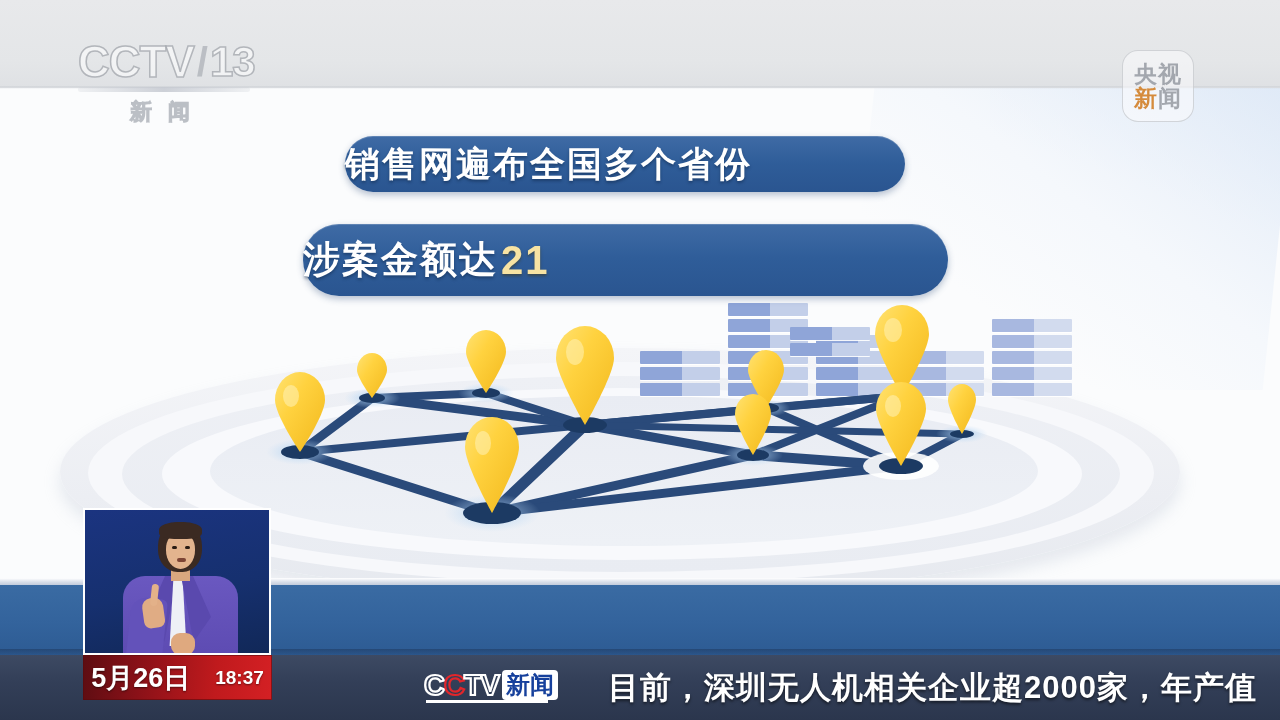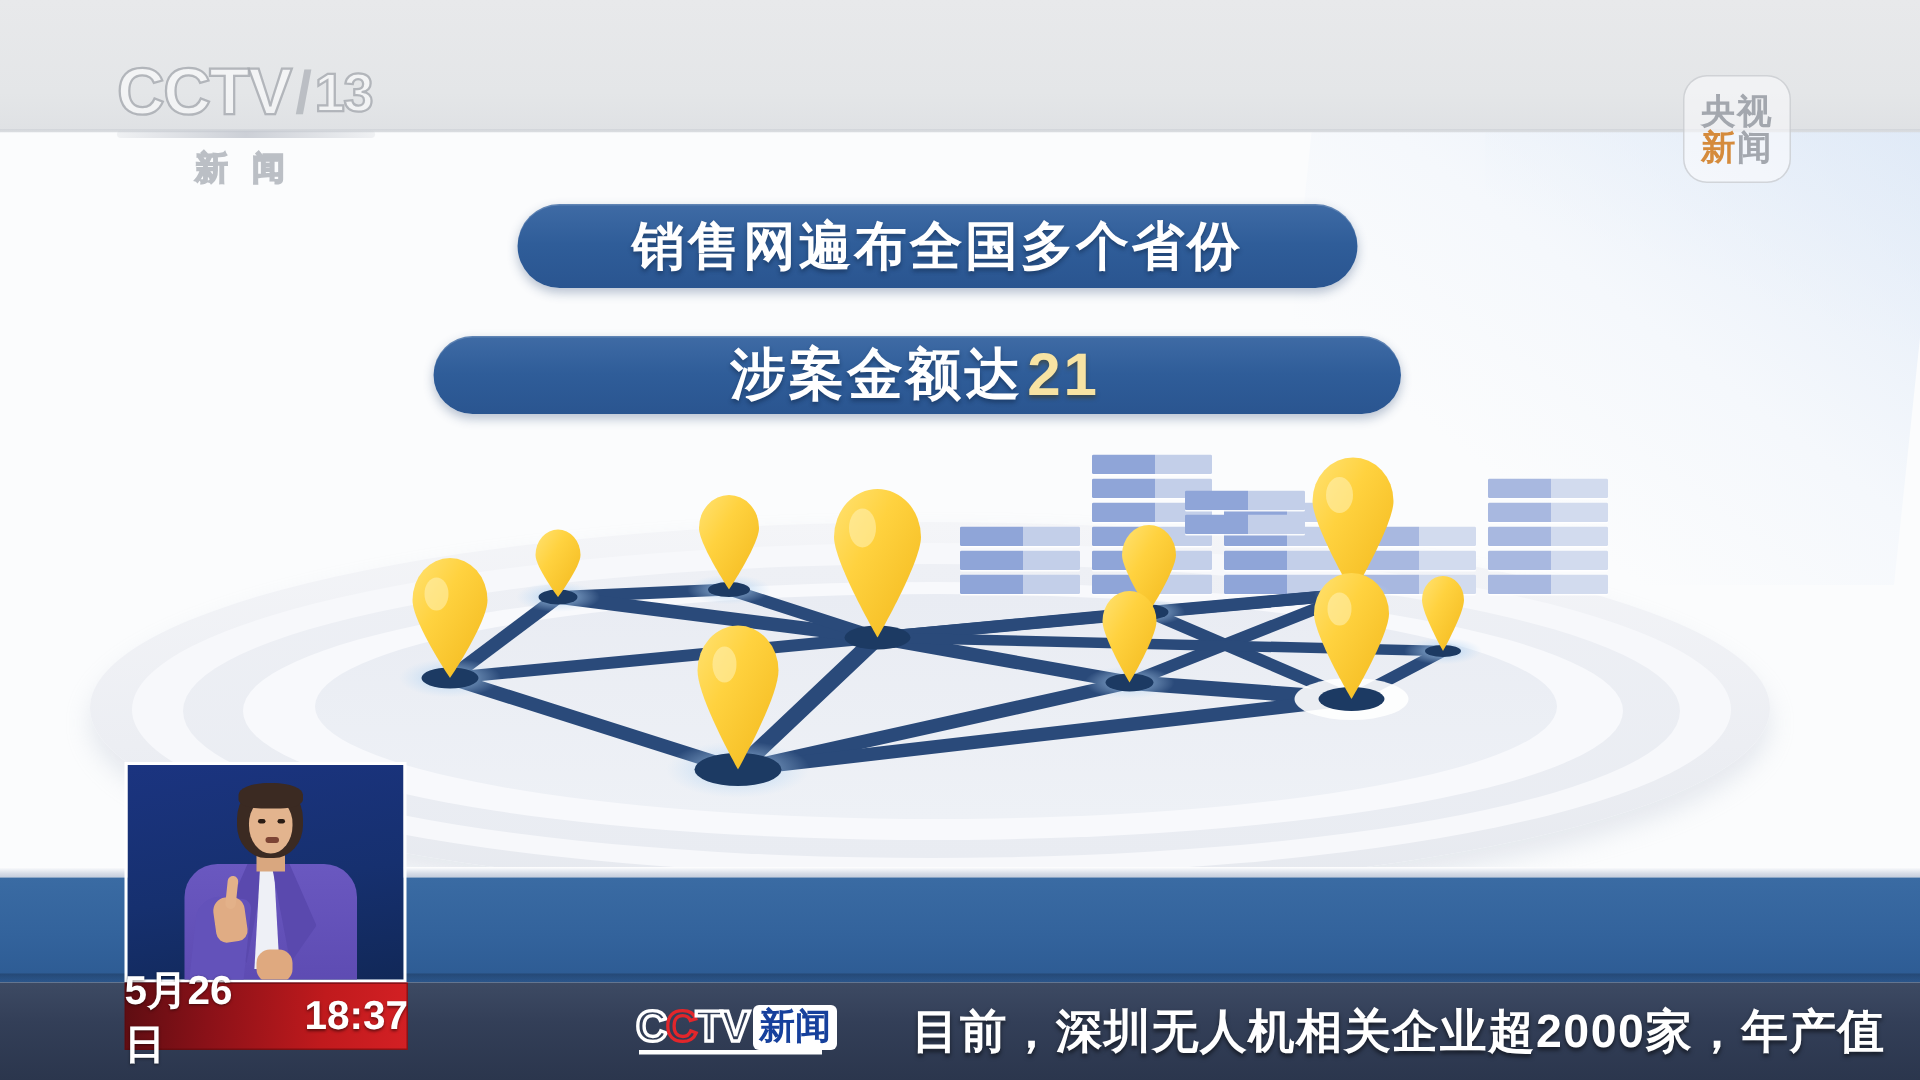--- a/index.html
+++ b/index.html
@@ -50,42 +50,42 @@
   .floor .l { width:52%; background:#8fa5d8; }
   .floor .r { width:48%; background:#c3cfe9; }
   .floor.pale .l { background:#a8b8e0; }
   .floor.pale .r { background:#d2dbee; }
 
   
   .net { position:absolute; left:0; top:0; width:1280px; height:720px; }
 
   
   .banner {
-    position:absolute; display:flex; align-items:center; justify-content:center;
+    position:absolute; display:flex; align-items:center; justify-content:flex-start;
     color:#ffffff; font-weight:bold; letter-spacing:2px; white-space:nowrap;
     border-radius:999px;
     background:linear-gradient(180deg,#3f6ba5 0%, #2f5d99 48%, #2a5590 100%);
     box-shadow:0 3px 7px rgba(40,70,115,.33), inset 0 1px 0 rgba(255,255,255,.17);
     text-shadow:0 2px 3px rgba(10,30,60,.45);
   }
   #banner-1 { left:345px; top:136px; width:560px; height:56px; font-size:35px; }
-  #banner-2 { left:289px; top:224px; width:645px; height:52px; font-size:37px; }
+  #banner-2 { left:303px; top:224px; width:645px; height:72px; font-size:37px; }
   .num-hl { color:#f7e3a3; font-size:40px; padding:0 3px;
      text-shadow:0 2px 3px rgba(70,55,10,.5); }
 
   
   .cctv13 { position:absolute; left:78px; top:40px; width:180px; height:92px; }
   .cctv13 .row1 {
     font-size:44px; font-weight:bold; letter-spacing:-1px;
     color:rgba(255,255,255,.55);
     -webkit-text-stroke:1.5px rgba(168,172,178,.85);
     display:flex; align-items:center; gap:3px; line-height:1;
   }
   .cctv13 .slash { color:rgba(176,180,186,.8); -webkit-text-stroke:0; font-size:40px; }
-  .cctv13 .num13 { font-size:36px; }
+  .cctv13 .num13 { font-size:42px; }
   .cctv13 .bar { width:172px; height:5px; border-radius:3px; margin-top:3px;
       background:linear-gradient(90deg,rgba(204,208,214,.25),rgba(196,200,208,.85),rgba(204,208,214,.25)); }
   .cctv13 .row2 { margin-top:5px; font-size:22px; letter-spacing:16px; text-align:center;
       color:rgba(255,255,255,.5); -webkit-text-stroke:1px rgba(170,175,182,.8); font-weight:bold; }
 
   
   .wm { position:absolute; left:1122px; top:50px; width:72px; height:72px;
      border-radius:16px; border:1.5px solid rgba(180,184,190,.55);
      background:rgba(252,252,253,.55);
      display:flex; flex-direction:column; align-items:center; justify-content:center; gap:1px; }
@@ -138,21 +138,21 @@
   
   .ticker { position:absolute; left:0; top:655px; width:1280px; height:65px;
       background:linear-gradient(180deg,#3d4a63 0%, #333f58 40%, #2b364d 100%);
       overflow:hidden; }
   .dt-box { position:absolute; left:83px; top:655px; width:189px; height:45px;
       background:linear-gradient(95deg,#5d0d12 0%, #8a1118 30%, #c01a1d 70%, #d42024 100%);
       display:flex; align-items:center; justify-content:center; gap:25px;
       box-shadow:0 0 0 1px rgba(90,10,14,.6) inset; }
   .dt-date { color:#fff; font-size:27px; font-weight:bold; letter-spacing:0px;
       text-shadow:0 1px 2px rgba(0,0,0,.5); }
-  .dt-time { color:#fff; font-size:27px; font-weight:bold;
+  .dt-time { color:#fff; font-size:19px; font-weight:bold;
       text-shadow:0 1px 2px rgba(0,0,0,.5); }
   .tk-text { position:absolute; top:655px; height:65px; display:flex; align-items:center;
       color:#ffffff; font-size:31px; font-weight:bold; letter-spacing:1px;
       text-shadow:0 2px 3px rgba(0,0,0,.55); white-space:nowrap; }
   .tk-head { left:280px; }
   .tk-tail { left:608px; }
   .tk-logo { position:absolute; left:424px; top:668px; height:34px;
       display:flex; align-items:center; gap:0px; }
   .tk-logo .ct { font-size:29px; font-weight:bold; color:transparent;
       -webkit-text-stroke:2.2px #ffffff; letter-spacing:-1px; line-height:1; }

